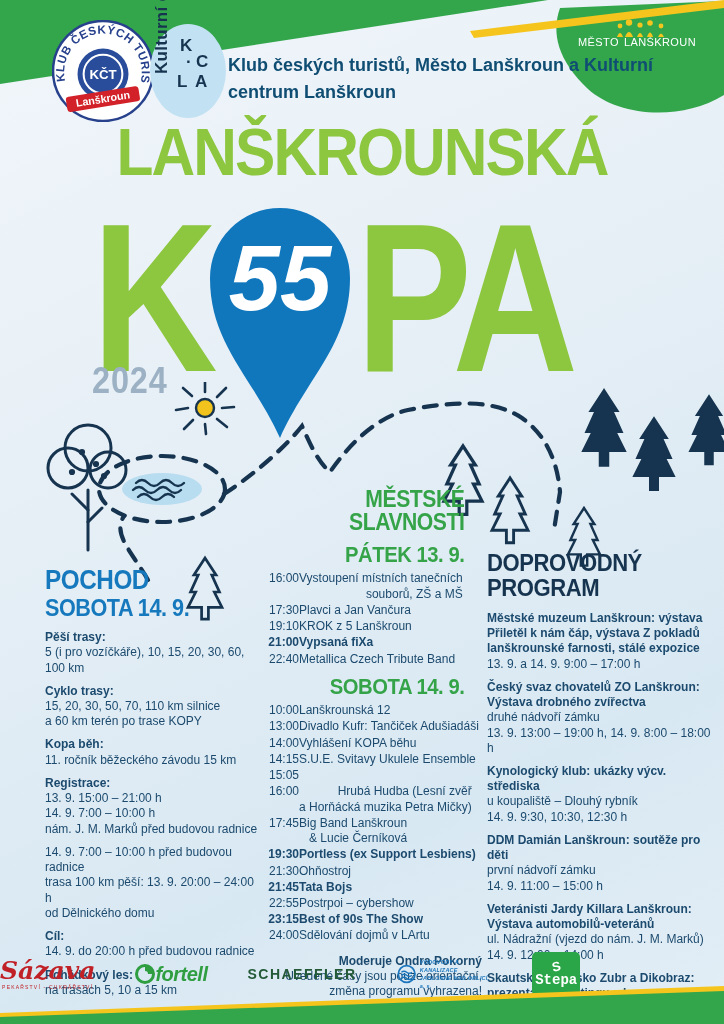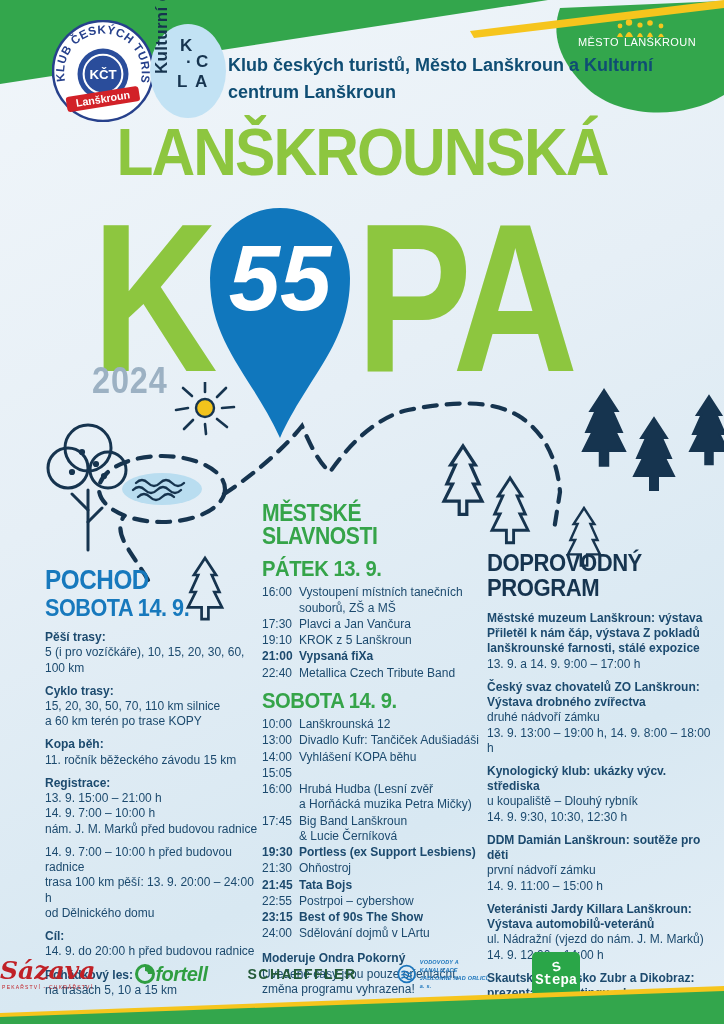--- a/index.html
+++ b/index.html
@@ -41,21 +41,21 @@
     line-height:160px; letter-spacing:-8px; transform:scaleX(.82); transform-origin:left top; }
   .letter-k { left:92px; top:218px; }
   .letter-pa { left:356px; top:218px; }
   .pin { position:absolute; left:206px; top:204px; }
   .year { position:absolute; left:92px; top:360px; color:#9cb1c3; font-weight:800;
     font-size:36px; letter-spacing:1px; transform:scaleX(.9); transform-origin:left top; }
 
   
   .col { position:absolute; color:#1c4a6e; font-size:12px; line-height:1.27; }
   .col-pochod   { left:45px;  top:566px; width:213px; }
-  .col-slavnosti{ left:262px; top:502px; width:220px; }
+  .col-slavnosti{ left:262px; top:488px; width:220px;text-align:right; }
   .col-program  { left:487px; top:550px; width:230px; }
   .h-blue { color:#1779bd; font-weight:800; font-size:27px; line-height:1.06;
     transform:scaleX(.9); transform-origin:left top; letter-spacing:-.5px; white-space:nowrap; }
   .h-blue.sub { font-size:24px; margin-bottom:10px; }
   .h-green { color:#35a449; font-weight:800; font-size:23px; line-height:1.02;
     transform:scaleX(.92); transform-origin:left top; letter-spacing:-.5px; white-space:nowrap; }
   .h-green.day { font-size:22px; margin:9px 0 5px 0; }
   .h-navy { color:#16344f; font-weight:800; font-size:24px; line-height:1.06;
     transform:scaleX(.92); transform-origin:left top; letter-spacing:-.5px; white-space:nowrap;
     margin-bottom:10px; }
@@ -289,20 +289,24 @@
       </div>
     <div class="row">
       <span class="time">13:00</span>
         <span class="act">Divadlo Kufr: Tančiček Adušiadáši</span>
       </div>
     <div class="row">
       <span class="time">14:00</span>
         <span class="act">Vyhlášení KOPA běhu</span>
       </div>
     <div class="row">
+      <span class="time">14:15</span>
+        <span class="act">S.U.E. Svitavy Ukulele Ensemble</span>
+      </div>
+    <div class="row">
       <span class="time">15:05</span>
       </div>
     <div class="row">
       <span class="time">16:00</span>
         <span class="act">Hrubá Hudba (Lesní zvěř
 a Horňácká muzika Petra Mičky)</span>
       </div>
     <div class="row">
       <span class="time">17:45</span>
         <span class="act">Big Band Lanškroun

